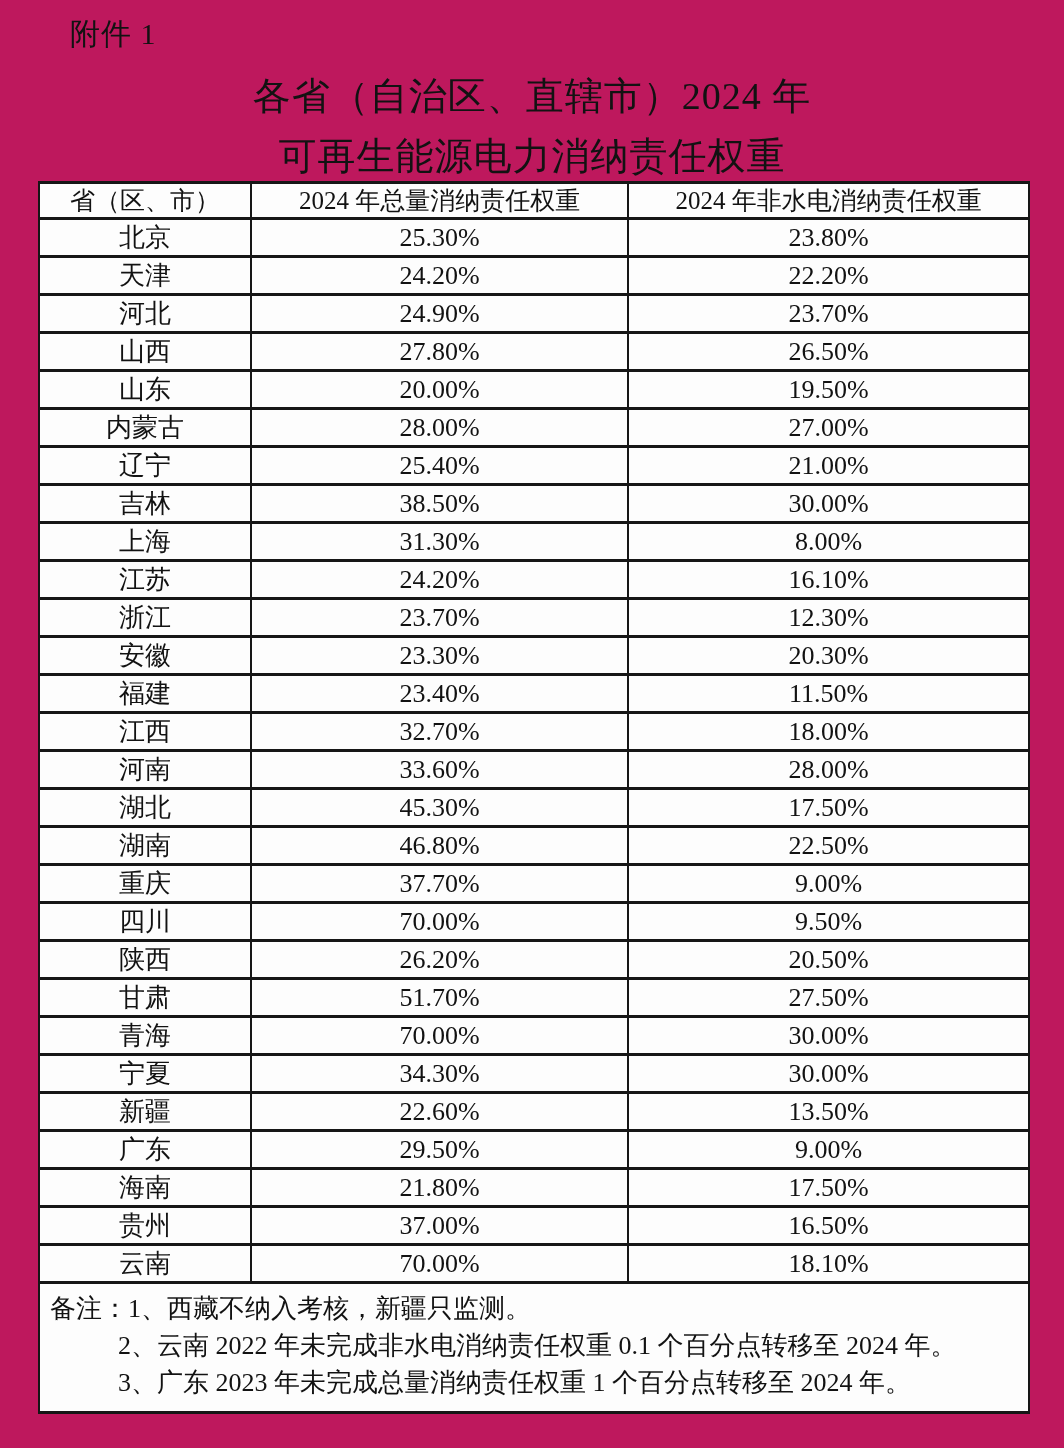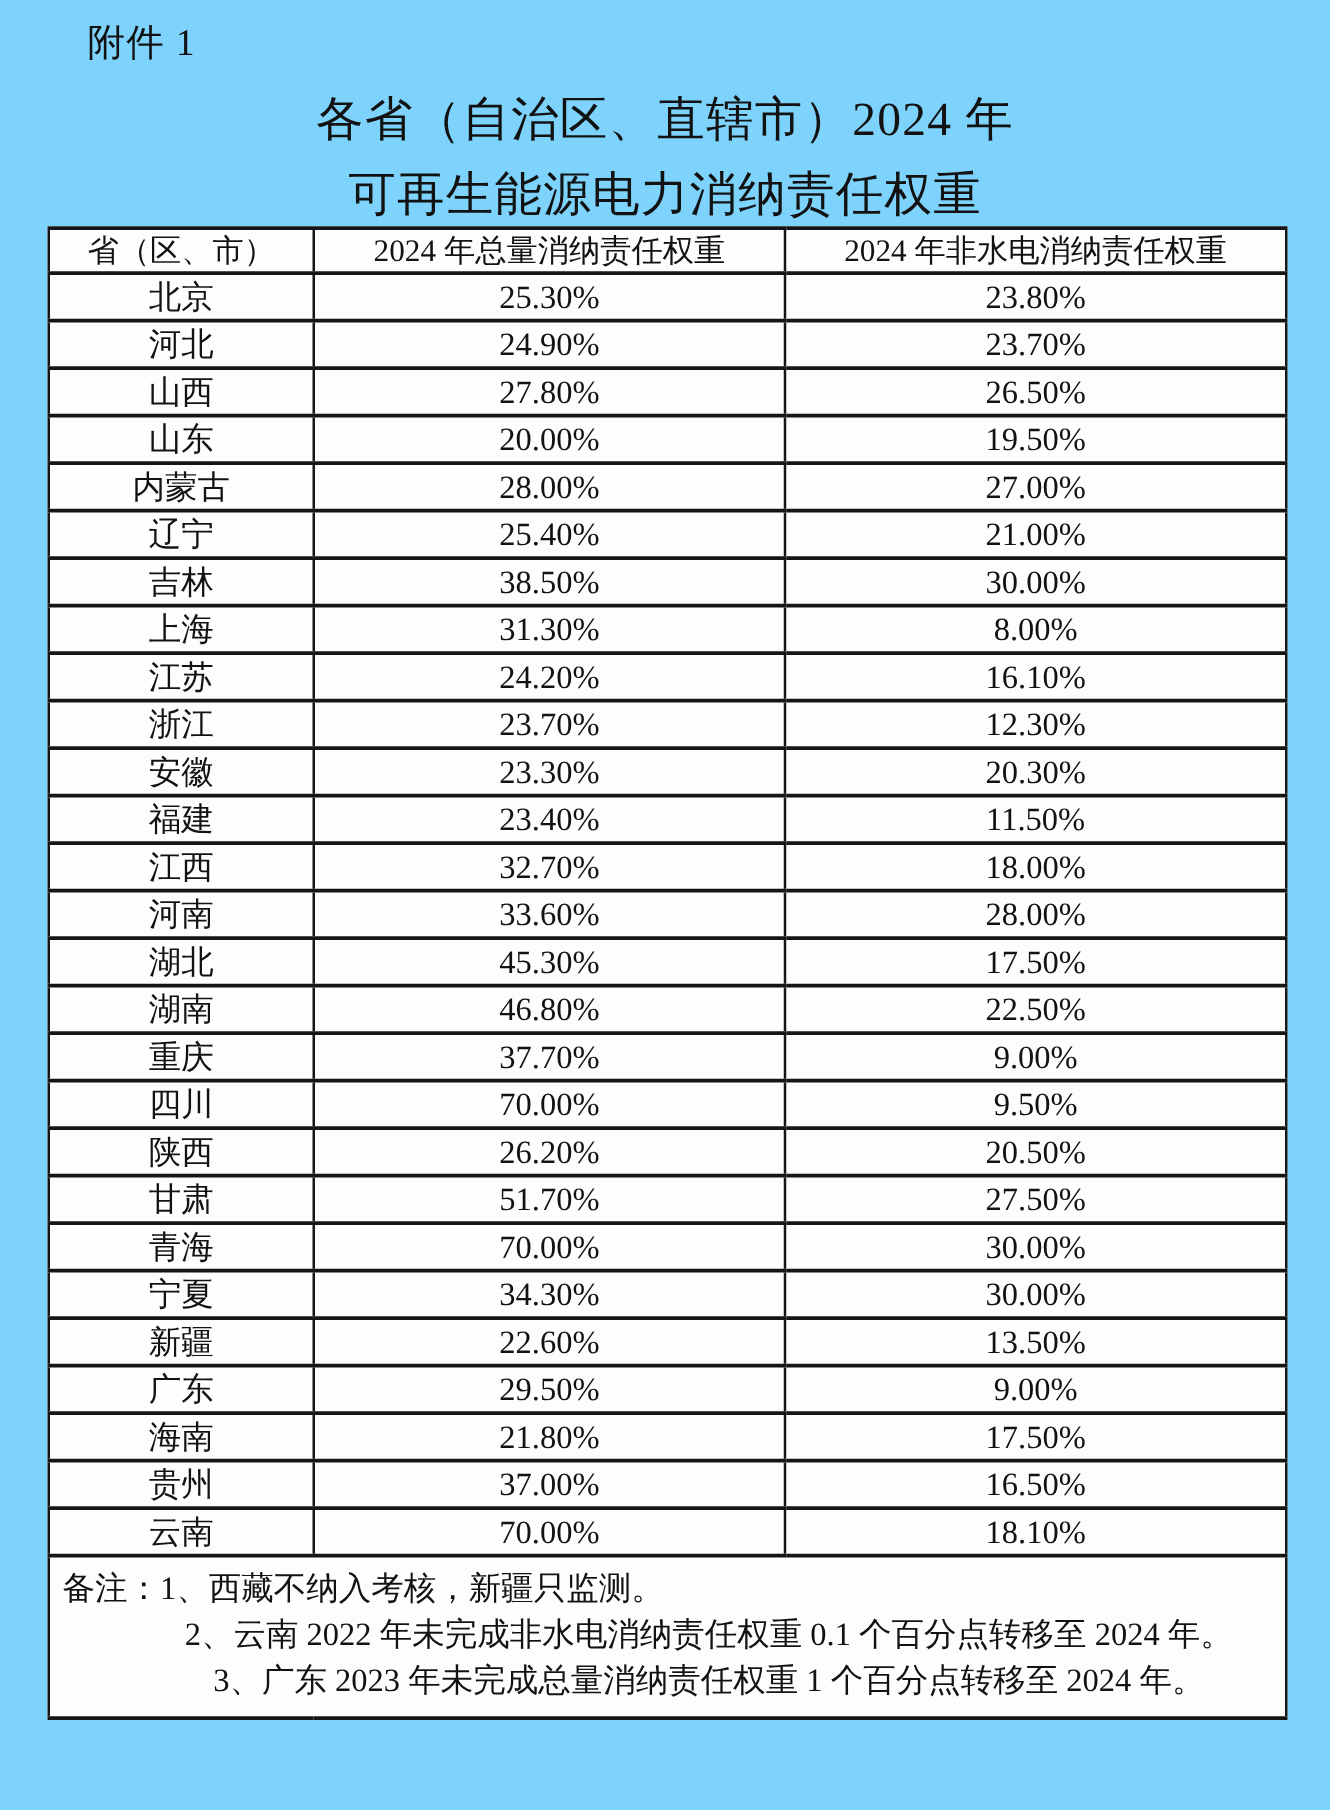--- a/index.html
+++ b/index.html
@@ -5,21 +5,21 @@
   * { margin: 0; padding: 0; box-sizing: border-box; }
   html, body { background: #ffffff; }
   body {
     font-family: "Liberation Serif", "DejaVu Serif", serif;
     color: #121212;
   }
   .page {
     position: relative;
     width: 1064px;
     height: 1448px;
-    background: #7dd3fc;
+    background: #be185d;
     overflow: hidden;
   }
   .attachment-label {
     position: absolute;
     left: 70px;
     top: 14px;
     font-size: 30px;
     letter-spacing: 1px;
   }
   .doc-title {
@@ -63,21 +63,21 @@
   }
   .weights-table td.notes-cell {
     text-align: left;
     padding: 6px 12px 10px 10px;
     font-size: 26px;
   }
   .note-line {
     line-height: 37px;
     white-space: nowrap;
   }
-  .note-line.indent { padding-left: 68px; text-align: center; }
+  .note-line.indent { padding-left: 68px; }
 </style>
 </head>
 <body>
 
 <div class="page">
 
   <div class="attachment-label">附件 1</div>
 
   <div class="doc-title">
     <div>各省（自治区、直辖市）2024 年</div>
@@ -97,20 +97,25 @@
           <th>2024 年非水电消纳责任权重</th>
         </tr>
     </thead>
     <tbody id="table-body">
         <tr>
           <td>北京</td>
           <td>25.30%</td>
           <td>23.80%</td>
         </tr>
         <tr>
+          <td>天津</td>
+          <td>24.20%</td>
+          <td>22.20%</td>
+        </tr>
+        <tr>
           <td>河北</td>
           <td>24.90%</td>
           <td>23.70%</td>
         </tr>
         <tr>
           <td>山西</td>
           <td>27.80%</td>
           <td>26.50%</td>
         </tr>
         <tr>

